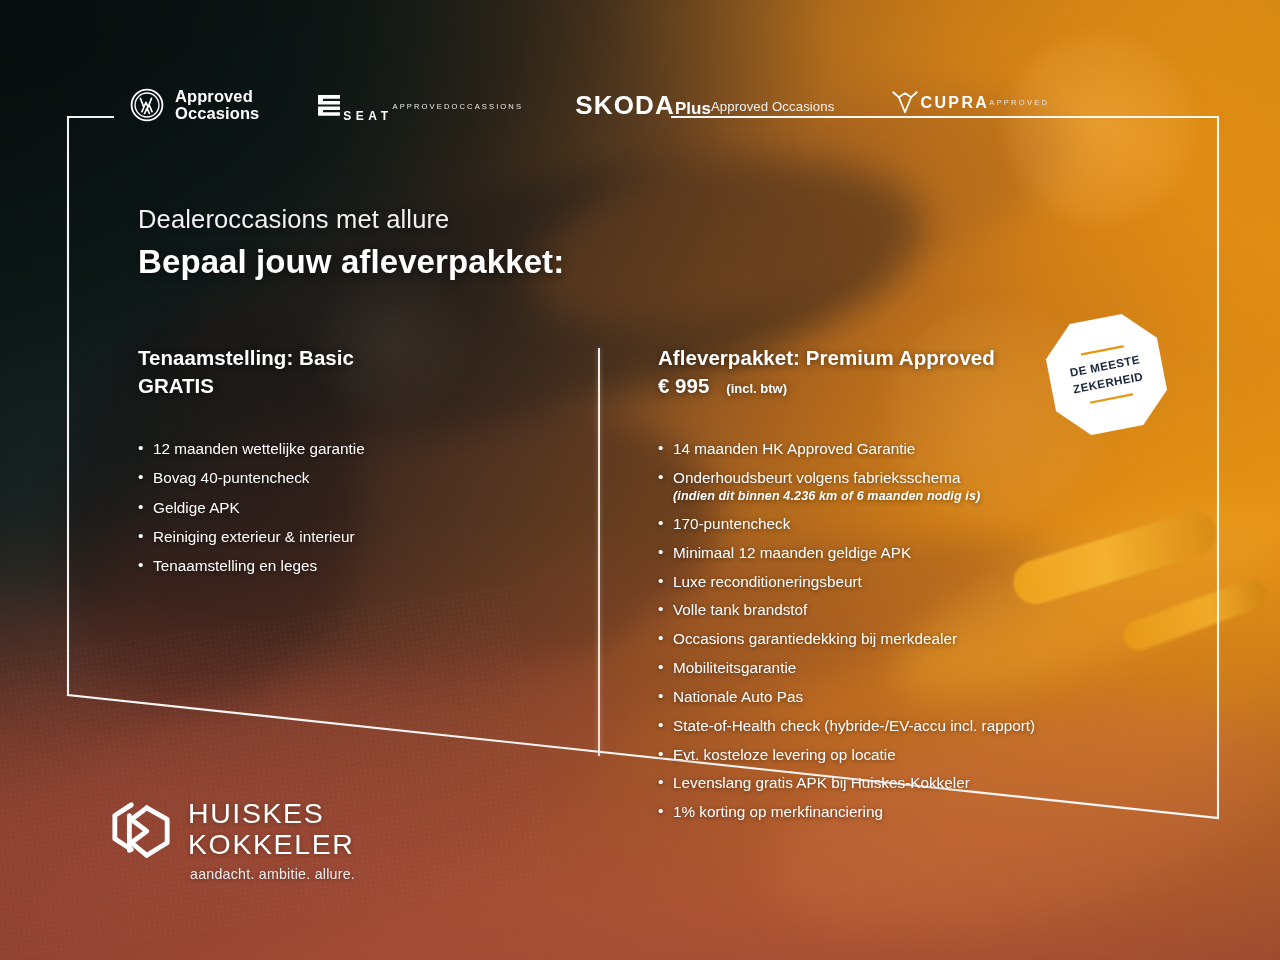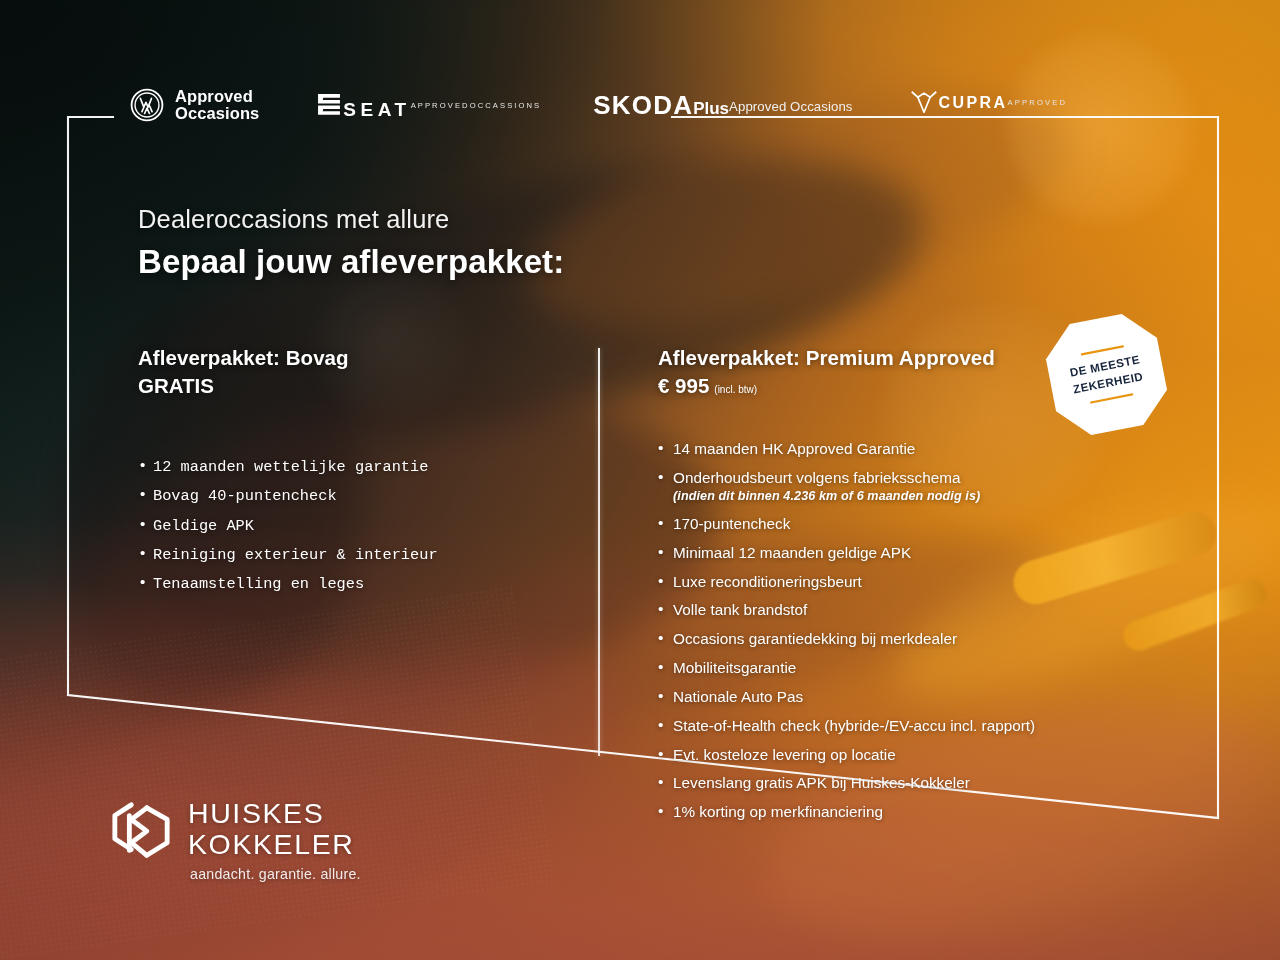--- a/index.html
+++ b/index.html
@@ -98,21 +98,21 @@
     position:absolute;left:130px;top:88px;height:70px;
     display:flex;align-items:flex-start;gap:12px;
   }
   .brand{display:flex;align-items:center;color:#fff;}
 
   .vw-logo{display:flex;align-items:center;gap:11px;}
   .vw-text{line-height:1.06;}
   .vw-text .l1,.vw-text .l2{font-weight:bold;font-size:16.5px;letter-spacing:.1px;display:block;color:#fff;}
 
   .seat-block{margin-left:44px;text-align:center;color:#fff;padding-top:1px;}
-  .seat-word{font-size:19px;font-weight:bold;letter-spacing:4.5px;display:block;margin-top:10px;}
+  .seat-word{font-size:12px;font-weight:bold;letter-spacing:4.5px;display:block;margin-top:20px;}
   .seat-sub{font-size:7.6px;letter-spacing:2.1px;display:block;line-height:1.45;color:#e9e9e9;}
 
   .skoda-block{margin-left:40px;color:#fff;padding-top:4px;}
   .skoda-top{font-size:26px;font-weight:bold;letter-spacing:1.2px;line-height:1;}
   .skoda-top .plus{font-weight:bold;letter-spacing:0;font-size:17px;}
   .skoda-sub{font-size:13.2px;letter-spacing:.1px;margin-top:2px;color:#f0f0f0;}
 
   .cupra-block{margin-left:44px;text-align:center;color:#fff;padding-top:1px;}
   .cupra-word{font-size:16px;font-weight:bold;letter-spacing:2.4px;display:block;margin-top:2px;}
   .cupra-sub{font-size:7.6px;letter-spacing:2.2px;display:block;color:#e4e4e4;}
@@ -122,24 +122,24 @@
   .kicker{font-size:25.5px;font-weight:300;letter-spacing:.15px;color:#f2f2f2;text-shadow:0 1px 6px rgba(0,0,0,.45);}
   .title{font-size:33px;font-weight:bold;letter-spacing:.1px;margin-top:9px;text-shadow:0 2px 8px rgba(0,0,0,.5);}
 
   
   .col{position:absolute;color:#fff;}
   .col-basic{left:138px;top:344px;width:430px;}
   .col-premium{left:658px;top:344px;width:500px;}
 
   .pkg-name{font-size:20.5px;font-weight:bold;letter-spacing:.05px;text-shadow:0 1px 6px rgba(0,0,0,.5);line-height:1.32;}
   .pkg-price{font-size:20.5px;font-weight:bold;margin-top:3px;text-shadow:0 1px 6px rgba(0,0,0,.5);}
-  .pkg-price .vat{font-size:10px;font-weight:normal;margin-left:5px;}
+  .pkg-price .vat{font-size:13px;font-weight:bold;margin-left:17px;}
 
   ul.feat{list-style:none;margin:0;padding:0;}
-  ul.feat.basic{margin-top:60px;font-family:Liberation Mono, monospace;}
+  ul.feat.basic{margin-top:42px;}
   ul.feat.premium{margin-top:42px;}
   ul.feat li{
     position:relative;padding-left:15px;margin-bottom:11px;
     font-size:15.3px;line-height:1.2;color:#fff;
     text-shadow:0 1px 5px rgba(0,0,0,.48);
   }
   ul.feat li::before{
     content:"\2022";position:absolute;left:0;top:-1px;font-size:15.5px;color:#fff;
   }
   ul.feat.premium li{margin-bottom:10.5px;}
@@ -270,21 +270,21 @@
   </div>
 
   <div class="headline">
     <div class="kicker">Dealeroccasions met allure</div>
     <div class="title">Bepaal jouw afleverpakket:</div>
   </div>
 
   <div class="divider"></div>
 
   <div class="col col-basic">
-    <div class="pkg-name">Afleverpakket: Bovag</div>
+    <div class="pkg-name">Tenaamstelling: Basic</div>
     <div class="pkg-price">GRATIS</div>
     <ul class="feat basic">
       <li><span>12 maanden wettelijke garantie</span></li>
       <li><span>Bovag 40-puntencheck</span></li>
       <li><span>Geldige APK</span></li>
       <li><span>Reiniging exterieur &amp; interieur</span></li>
       <li><span>Tenaamstelling en leges</span></li>
     </ul>
   </div>
 
@@ -337,17 +337,17 @@
       <g fill="none" stroke="#ffffff" stroke-width="5" stroke-linejoin="round" stroke-linecap="round">
         <path d="M22 5 L5 16 L5 40 L22 51"></path>
         <path d="M20 16 L20 52"></path>
         <path d="M38 8 L59 20 L59 44 L38 57"></path>
         <path d="M38 8 L22 20 L38 32 L22 44 L38 57"></path>
       </g>
     </svg>
     <div class="hk-words">
       <span class="w1">HUISKES</span>
       <span class="w2">KOKKELER</span>
-      <div class="hk-tag">aandacht. garantie. allure.</div>
+      <div class="hk-tag">aandacht. ambitie. allure.</div>
     </div>
   </div>
 
 </div>
 
 </body></html>

